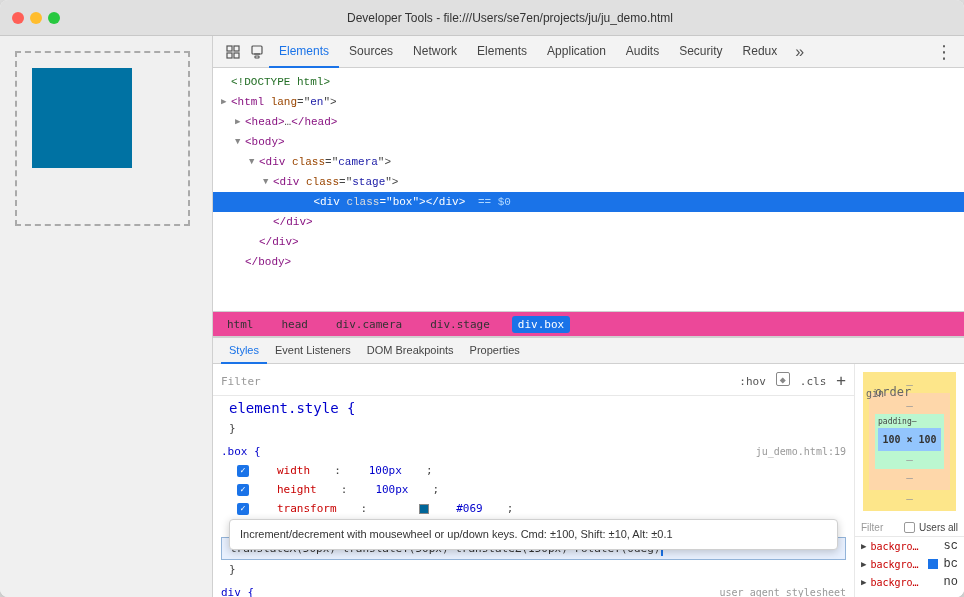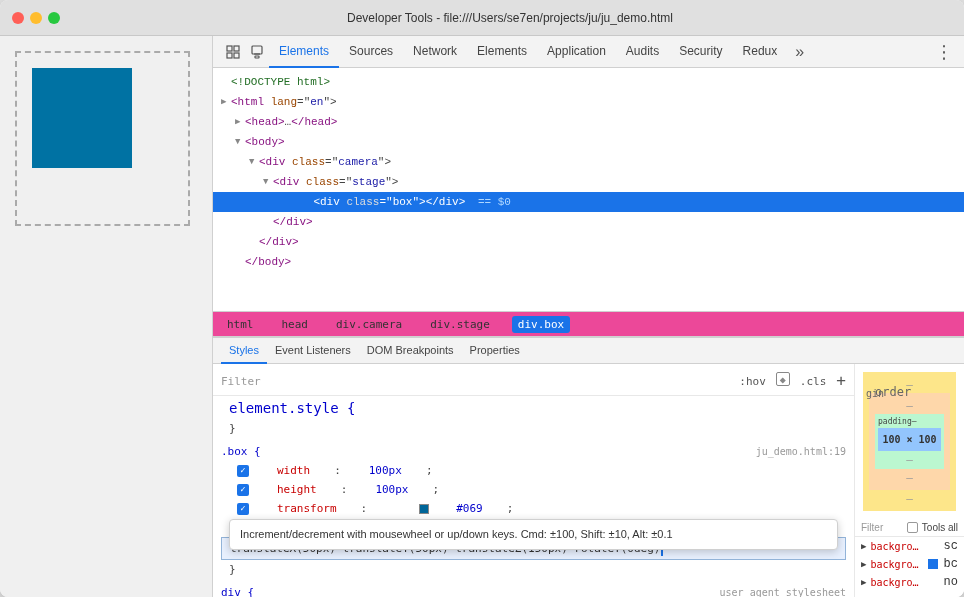--- a/index.html
+++ b/index.html
@@ -804,21 +804,21 @@
                 </div>
                 <div style="text-align:center; margin-top:2px;">
                   <span class="box-dash">—</span>
                 </div>
               </div>
             </div>
 
             <div class="right-filter-bar">
               <span class="right-filter-label">Filter</span>
               <span class="show-all-checkbox"></span>
-              <span class="show-all-label">Tools all</span>
+              <span class="show-all-label">Users all</span>
             </div>
 
             <div class="backgro-item">
               <span class="backgro-triangle">▶</span>
               <span class="backgro-text">backgro…</span>
               <span style="flex:1;"></span>
               <span class="backgro-extra">sc</span>
             </div>
             <div class="backgro-item">
               <span class="backgro-triangle">▶</span>

